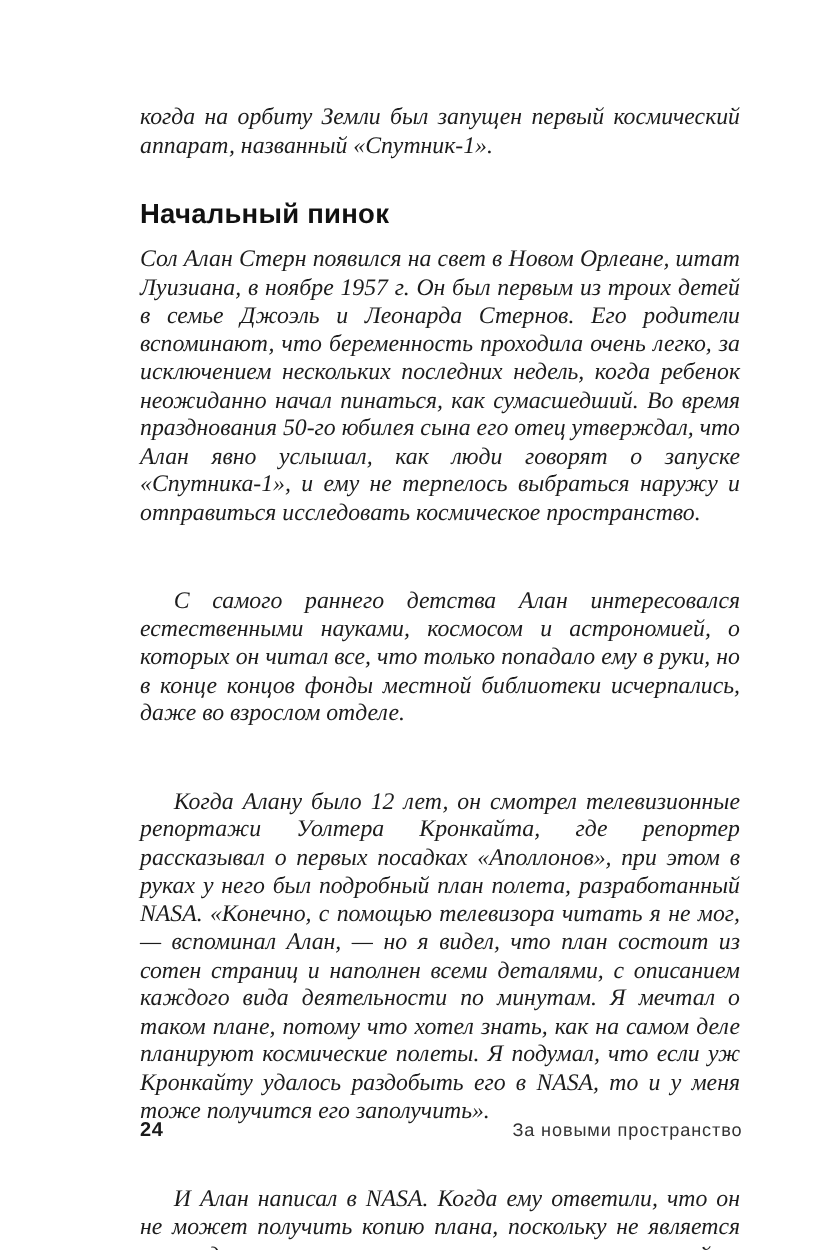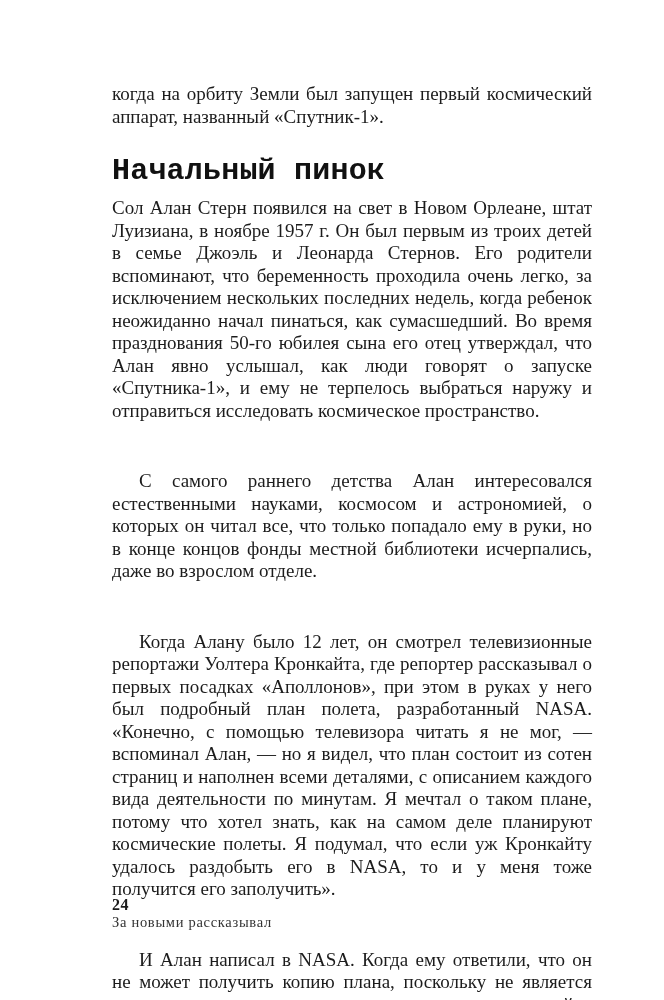--- a/index.html
+++ b/index.html
@@ -22,45 +22,45 @@
     font-family: "Liberation Serif", "DejaVu Serif", serif;
     font-size: 19px;
     line-height: 22.5px;
     color: #1c1c1c;
     text-align: justify;
     hyphens: auto;
     -webkit-hyphens: auto;
   }
   .body-p {
     margin: 0;
+    font-style: italic;
   }
   .body-p.indent {
     text-indent: 27px;
     margin-top: 48px;
   }
   .heading {
-    font-family: Liberation Mono, monospace;
+    font-family: Liberation Sans, sans-serif;
     font-weight: 700;
-    font-size: 30px;
+    font-size: 22px;
     line-height: 26px;
     color: #111111;
     margin: 30px 0 13px 0;
     text-align: left;
     letter-spacing: 0.2px;
   }
   .footer {
     position: absolute;
     left: 112px;
     right: 70px;
     top: 896px;
     display: flex;
     justify-content: space-between;
     align-items: baseline;
-    font-family: Liberation Serif, serif;
-    flex-direction: column;
+    font-family: Liberation Sans, sans-serif;
   }
   .page-num {
     font-weight: 700;
     font-size: 16px;
     color: #1a1a1a;
     letter-spacing: 0.5px;
   }
   .running-title {
     font-weight: 400;
     font-size: 14.5px;
@@ -75,15 +75,15 @@
   <div class="text-block">
     <p class="body-p">когда на орбиту Земли был запущен первый космический аппарат, названный «Спутник-1».</p>
     <h2 class="heading">Начальный пинок</h2>
     <p class="body-p">Сол Алан Стерн появился на свет в Новом Орлеане, штат Луизиана, в ноябре 1957 г. Он был первым из троих детей в семье Джоэль и Леонарда Стернов. Его родители вспоминают, что беременность проходила очень легко, за исключением нескольких последних недель, когда ребенок неожиданно начал пинаться, как сумасшедший. Во время празднования 50-го юбилея сына его отец утверждал, что Алан явно услышал, как люди говорят о запуске «Спутника-1», и ему не терпелось выбраться наружу и отправиться исследовать космическое пространство.</p>
     <p class="body-p indent">С самого раннего детства Алан интересовался естественными науками, космосом и астрономией, о которых он читал все, что только попадало ему в руки, но в конце концов фонды местной библиотеки исчерпались, даже во взрослом отделе.</p>
     <p class="body-p indent">Когда Алану было 12 лет, он смотрел телевизионные репортажи Уолтера Кронкайта, где репортер рассказывал о первых посадках «Аполлонов», при этом в руках у него был подробный план полета, разработанный NASA. «Конечно, с помощью телевизора читать я не мог, — вспоминал Алан, — но я видел, что план состоит из сотен страниц и наполнен всеми деталями, с описанием каждого вида деятельности по минутам. Я мечтал о таком плане, потому что хотел знать, как на самом деле планируют космические полеты. Я подумал, что если уж Кронкайту удалось раздобыть его в NASA, то и у меня тоже получится его заполучить».</p>
     <p class="body-p indent">И Алан написал в NASA. Когда ему ответили, что он не может получить копию плана, поскольку не является «аккредитованным журналистом», мальчик решил пойти ва-банк и исправить положение дел. За год он провел большую работу и написал рукописную книгу в 220 страниц. Она</p>
   </div>
   <div class="footer">
     <span class="page-num">24</span>
-    <span class="running-title">За новыми рассказывал</span>
+    <span class="running-title">За новыми пространство</span>
   </div>
 </div>
 
 </body></html>

